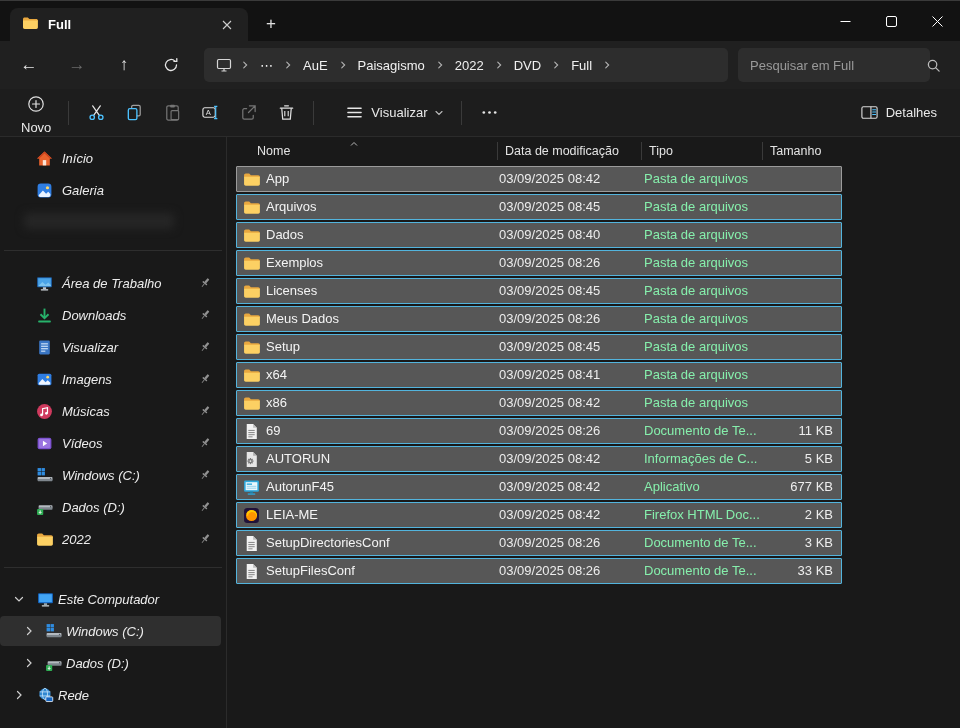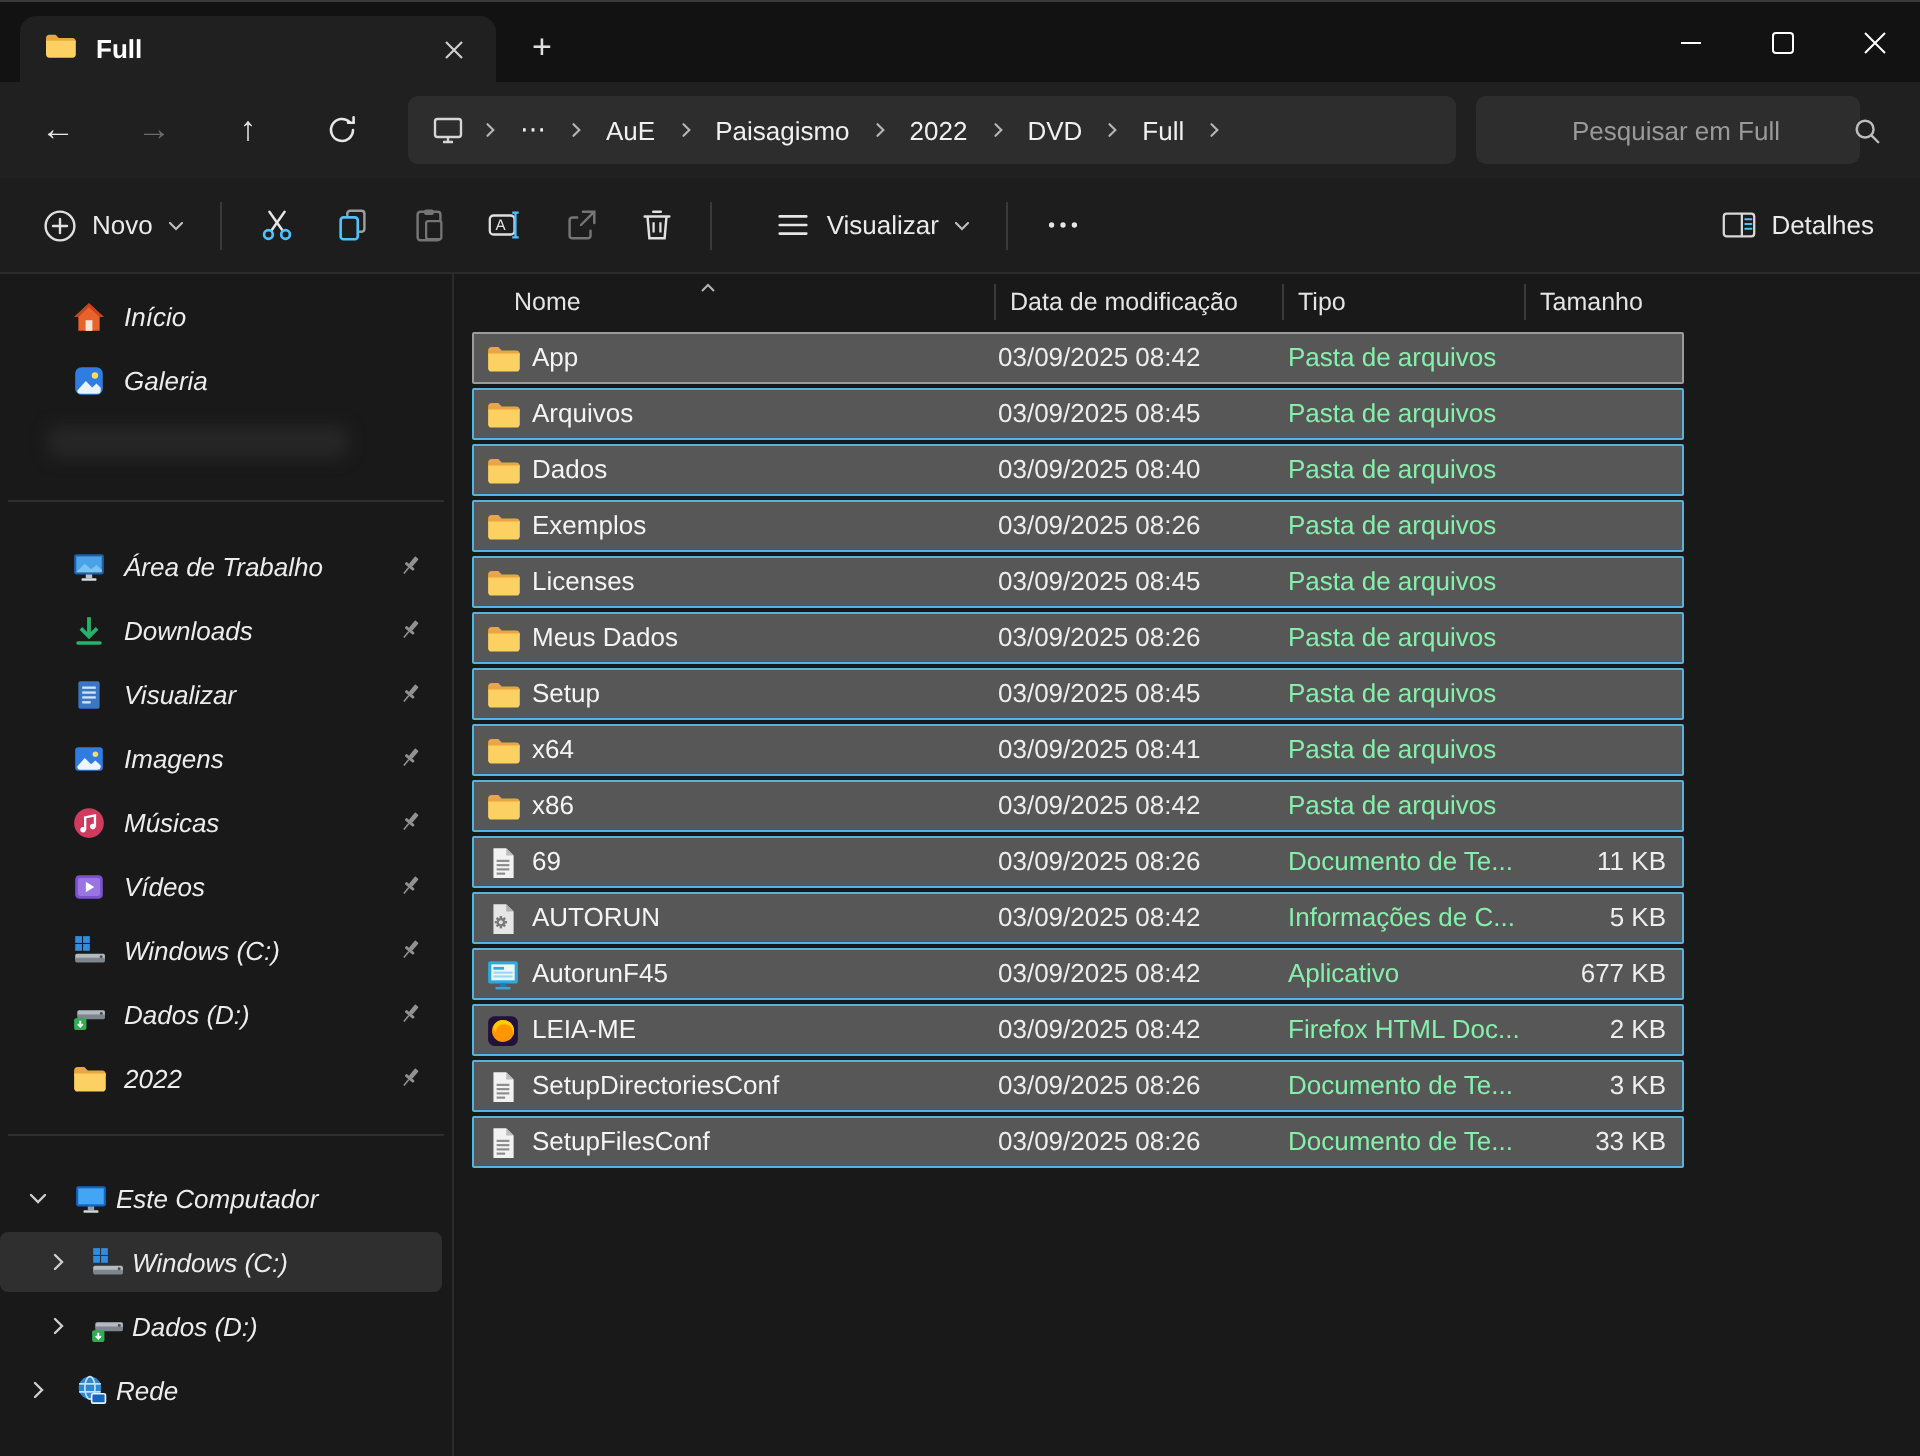--- a/index.html
+++ b/index.html
@@ -18,29 +18,29 @@
 
   
   .navbar { position:relative; height:48px; background:#202020; display:flex; align-items:center; }
   .nav-btn { width:34px; height:32px; display:flex; align-items:center; justify-content:center; border-radius:5px; font-size:17px; color:#e6e6e6; }
   .nav-btn.disabled { color:#6a6a6a; }
   .nav-btn.b-back { margin-left:12px; } .nav-btn.b-fwd { margin-left:14px; } .nav-btn.b-up { margin-left:13px; } .nav-btn.b-refresh { margin-left:13px; }
   .addressbar { position:absolute; left:204px; top:7px; width:524px; height:34px; background:#2d2d2d; border-radius:5px; display:flex; align-items:center; padding:0 8px; }
   .crumb { padding:0 6px; color:#f0f0f0; white-space:nowrap; }
   .crumb-chev { display:flex; align-items:center; padding:0 4px; }
   .searchbox { position:absolute; left:738px; top:7px; width:192px; height:34px; background:#2d2d2d; border-radius:5px; display:flex; align-items:center; padding:0 10px 0 12px; }
-  .searchbox input { flex:1; background:transparent; border:none; outline:none; color:#e6e6e6; font-family:inherit; font-size:13px;text-align:center; }
+  .searchbox input { flex:1; background:transparent; border:none; outline:none; color:#e6e6e6; font-family:inherit; font-size:13px; }
   .searchbox input::placeholder { color:#9a9a9a; }
 
   
   .toolbar { position:relative; height:48px; background:#1d1d1d; border-bottom:1px solid #2b2b2b; display:flex; align-items:center; }
   .tb-btn { display:flex; align-items:center; gap:7px; height:36px; padding:0 9px; border-radius:5px; color:#eaeaea; }
   .tb-icon-btn { width:38px; height:36px; display:flex; align-items:center; justify-content:center; border-radius:5px; }
   .tb-sep { width:1px; height:24px; background:#3a3a3a; margin:0 8px; }
-  .tb-new { margin-left:12px; }
+  .tb-new { margin-left:12px;flex-direction:column; }
   .tb-details { position:absolute; right:14px; }
 
   
   .main { position:relative; display:flex; height:591px; }
   .sidebar { position:relative; width:227px; border-right:1px solid #2b2b2b; background:#191919; overflow:hidden;font-style:italic; }
   .sb-item { display:flex; align-items:center; height:30px; margin:0 6px 2px 6px; padding-left:30px; border-radius:4px; position:relative; }
   .sb-item .sb-ico { position:absolute; left:30px; display:flex; }
   .sb-item .sb-label { margin-left:26px; color:#ececec; }
   .sb-item .sb-pin { position:absolute; right:8px; display:flex; opacity:.85; }
   #sb-home { margin-top:6px; }

